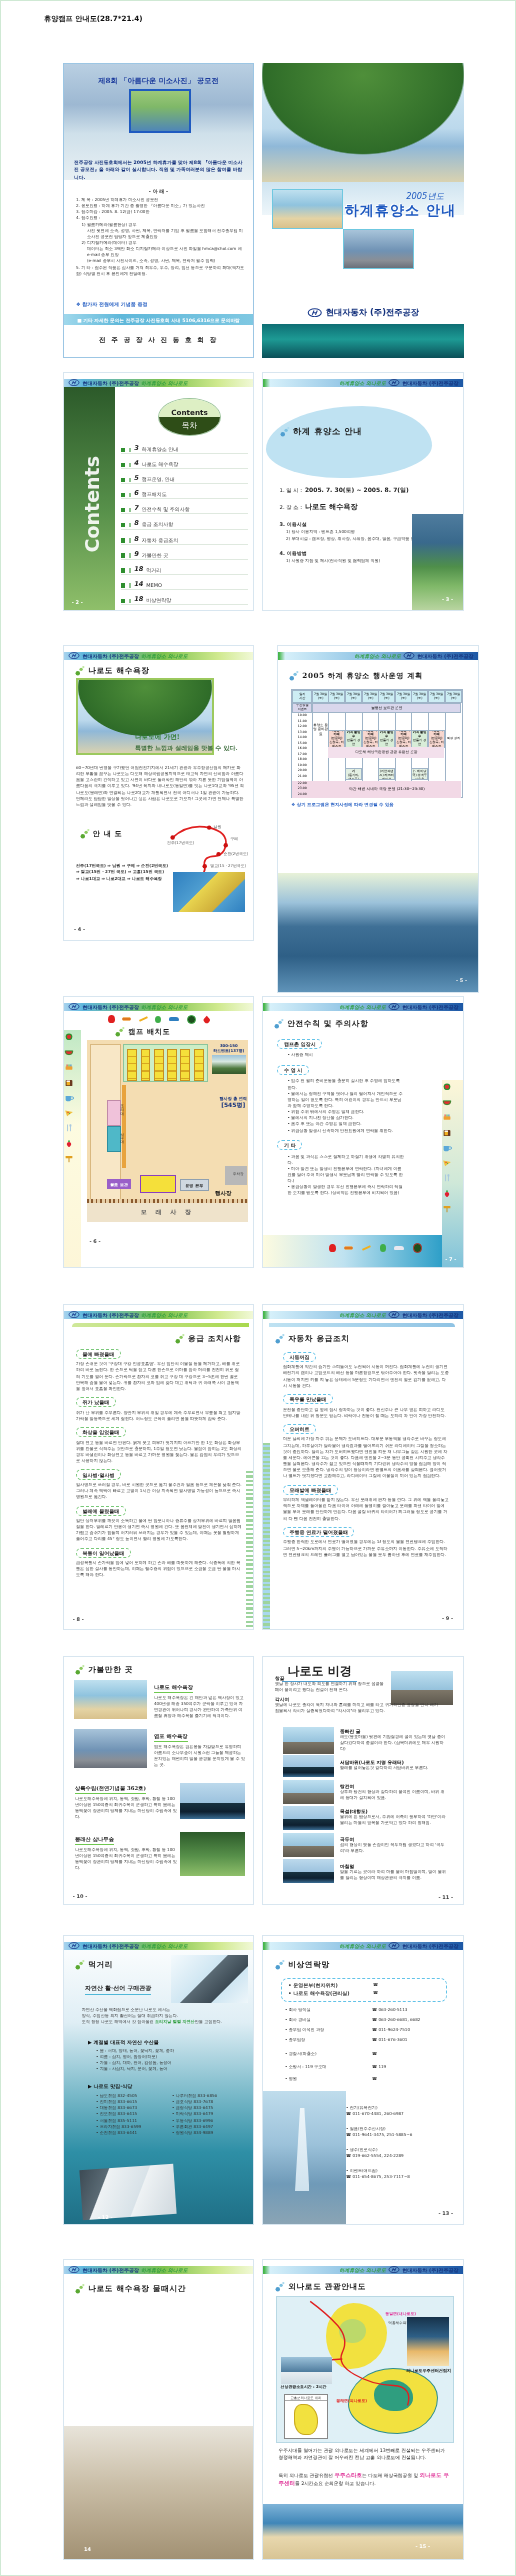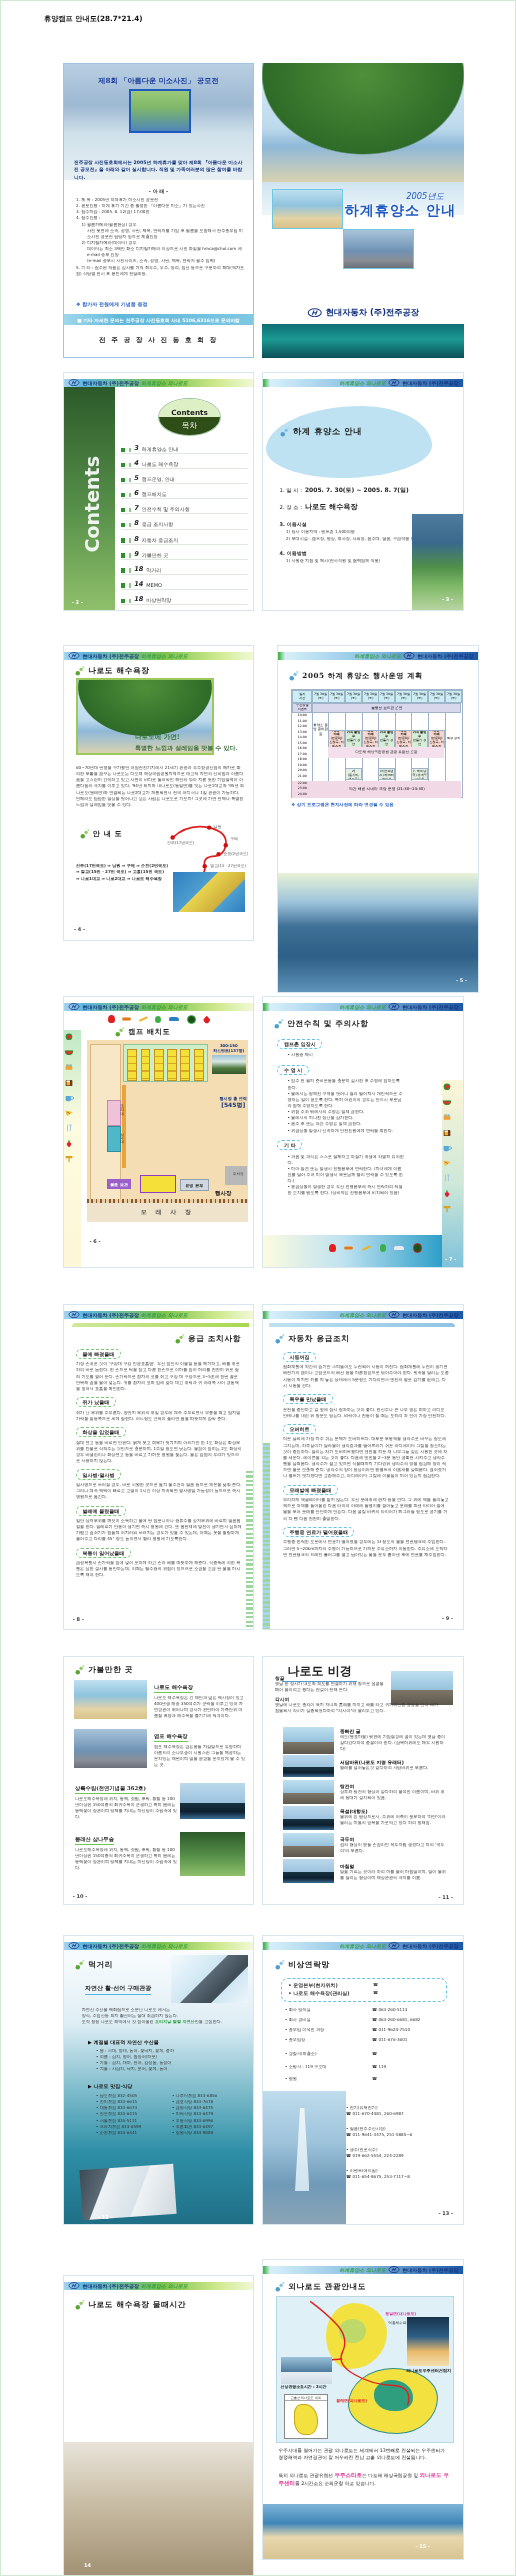--- a/index.html
+++ b/index.html
@@ -909,21 +909,21 @@
           <span class="b">☎ 019-662-5554, 224-2289</span>
         </div>
       <div style="display:flex;flex-direction:column;">
           <span class="b">• 이벤트(애드컴)</span>
           <span class="b">☎ 011-654-8675, 253-7117~8</span>
         </div>
     </div>
     <div class="pno" style="right:10px;bottom:7.7px;">- 13 -</div>
   </div>
 
-  <div class="page" style="left:62px;top:2258px;width:191px;height:301px;margin-top:16px;">
+  <div class="page" style="left:62px;top:2258px;width:191px;height:301px;">
     <div class="hdrL">
       <svg class="logo" viewBox="0 0 40 26">
           <ellipse cx="20" cy="13" rx="18" ry="11" fill="none" stroke="#1a3a8c" stroke-width="3"></ellipse>
           <path d="M13 19 L18 7 M22 19 L27 7 M15.5 13 L24.5 13" stroke="#1a3a8c" stroke-width="3" fill="none"></path>
         </svg>
       <span class="co">현대자동차 (주)전주공장</span>
       <span class="scr">하계휴양소 외나로도</span>
     </div>
     <div class="title" style="position:absolute;left:11px;top:24px;">
       <svg width="10" height="10" viewBox="0 0 18 18">

